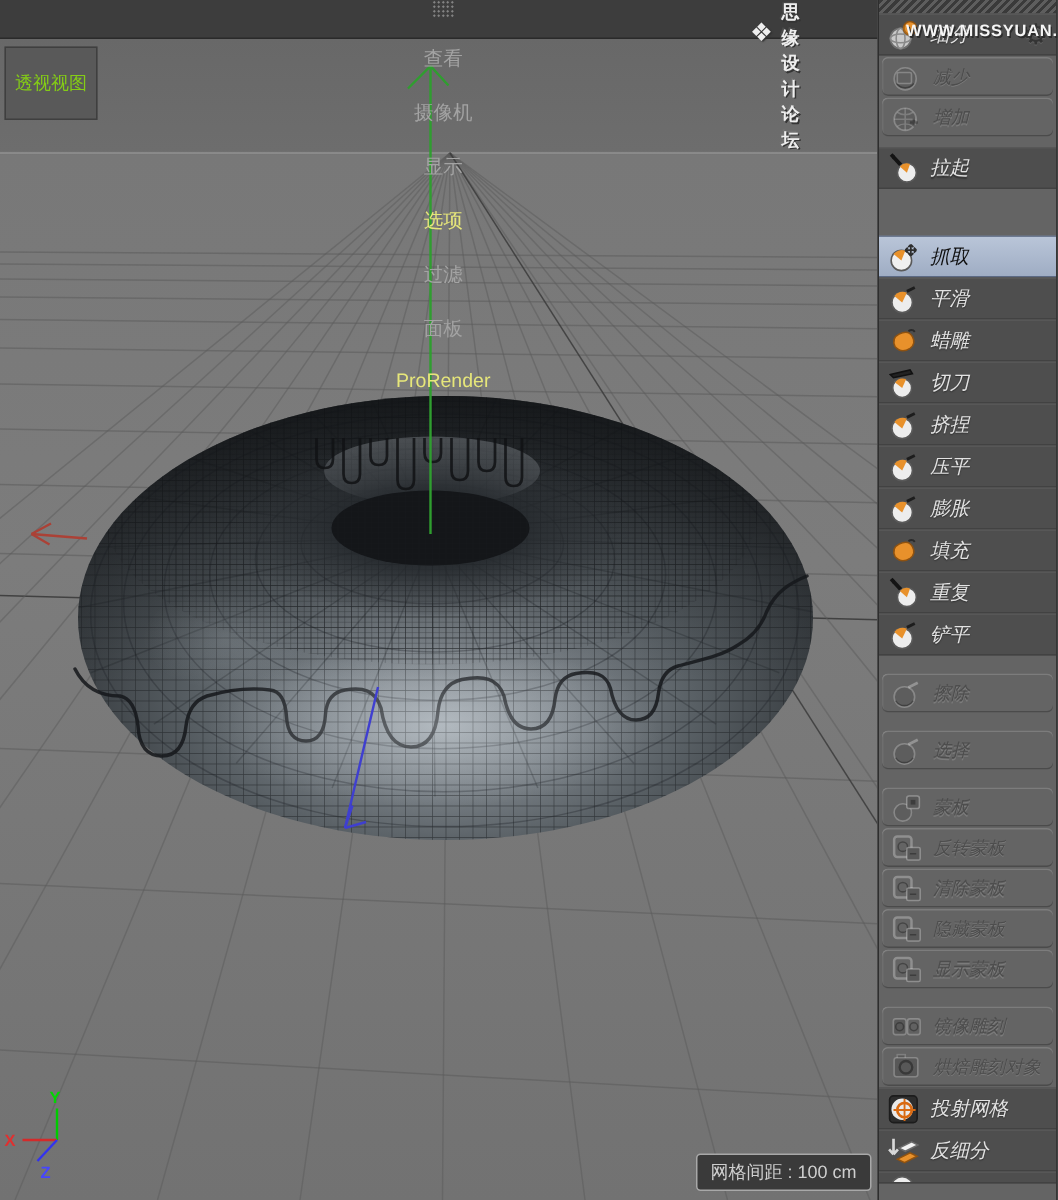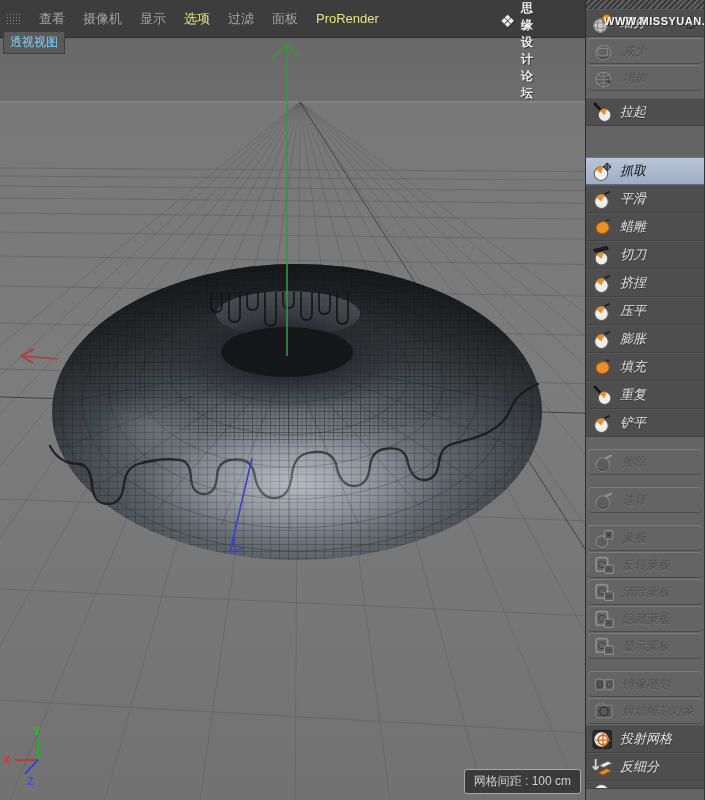--- a/index.html
+++ b/index.html
@@ -1,32 +1,32 @@
 <!DOCTYPE html>
 <html><head>
 <meta charset="utf-8">
 <style>
   html,body{margin:0;padding:0;background:#2b2b2b;}
   .app{position:relative;width:705px;height:800px;overflow:hidden;
        font-family:"Liberation Sans",sans-serif;background:#646464;user-select:none;}
   
-  .menubar{position:absolute;left:0;top:0;width:585px;height:38px;background:#3d3d3d;
+  .menubar{position:absolute;left:0;top:0;width:585px;height:26px;background:#3d3d3d;
            border-bottom:1px solid #2a2a2a;display:flex;align-items:center;gap:18px;
-           padding-left:6px;box-sizing:border-box;z-index:5;}
+           padding-left:6px;box-sizing:border-box;z-index:5;flex-direction:column;}
   .grid-handle{width:15px;height:12px;flex:0 0 auto;
                background-image:radial-gradient(#8a8a8a 32%,transparent 36%);
                background-size:3px 3px;}
   .menu-item{font-size:13px;color:#a3a3a3;white-space:nowrap;cursor:default;}
   .menu-item.hl{color:#e6e67a;}
   
   .viewport{position:absolute;left:0;top:26px;width:585px;height:774px;overflow:hidden;
             background:linear-gradient(#686868 0%,#6d6d6d 9.6%,#787878 10%,#7c7c7c 45%,#727272 100%);}
   #scene{position:absolute;left:0;top:0;}
   .view-label{position:absolute;left:3px;top:5px;background:#595959;border:1px solid #3f3f3f;
-              color:#7dd3fc;font-size:12px;padding:2px 6px;z-index:6;}
+              color:#84cc16;font-size:12px;padding:15px 6px;z-index:6;}
   .grid-spacing{position:absolute;right:4px;bottom:6px;background:#3a3a3a;border:1px solid #a8a8a8;
                 border-radius:3px;color:#cfcfcf;font-size:12px;padding:3px 9px;z-index:6;}
   
   .watermark{position:absolute;z-index:40;pointer-events:none;color:#eeeeee;}
   .wm-star{position:absolute;left:500px;top:11px;font-size:17px;
            text-shadow:1px 1px 1px #2e2e2e;}
   .wm-name{position:absolute;left:521px;top:0;font-size:12px;font-weight:bold;letter-spacing:1px;
            text-shadow:1px 1px 0 #343434,-1px -1px 0 #8a8a8a33;}
   .wm-url{position:absolute;left:604px;top:15px;font-size:11px;font-weight:bold;letter-spacing:.5px;
           color:#f5f5f5;text-shadow:1px 1px 0 #2c2c2c;}

